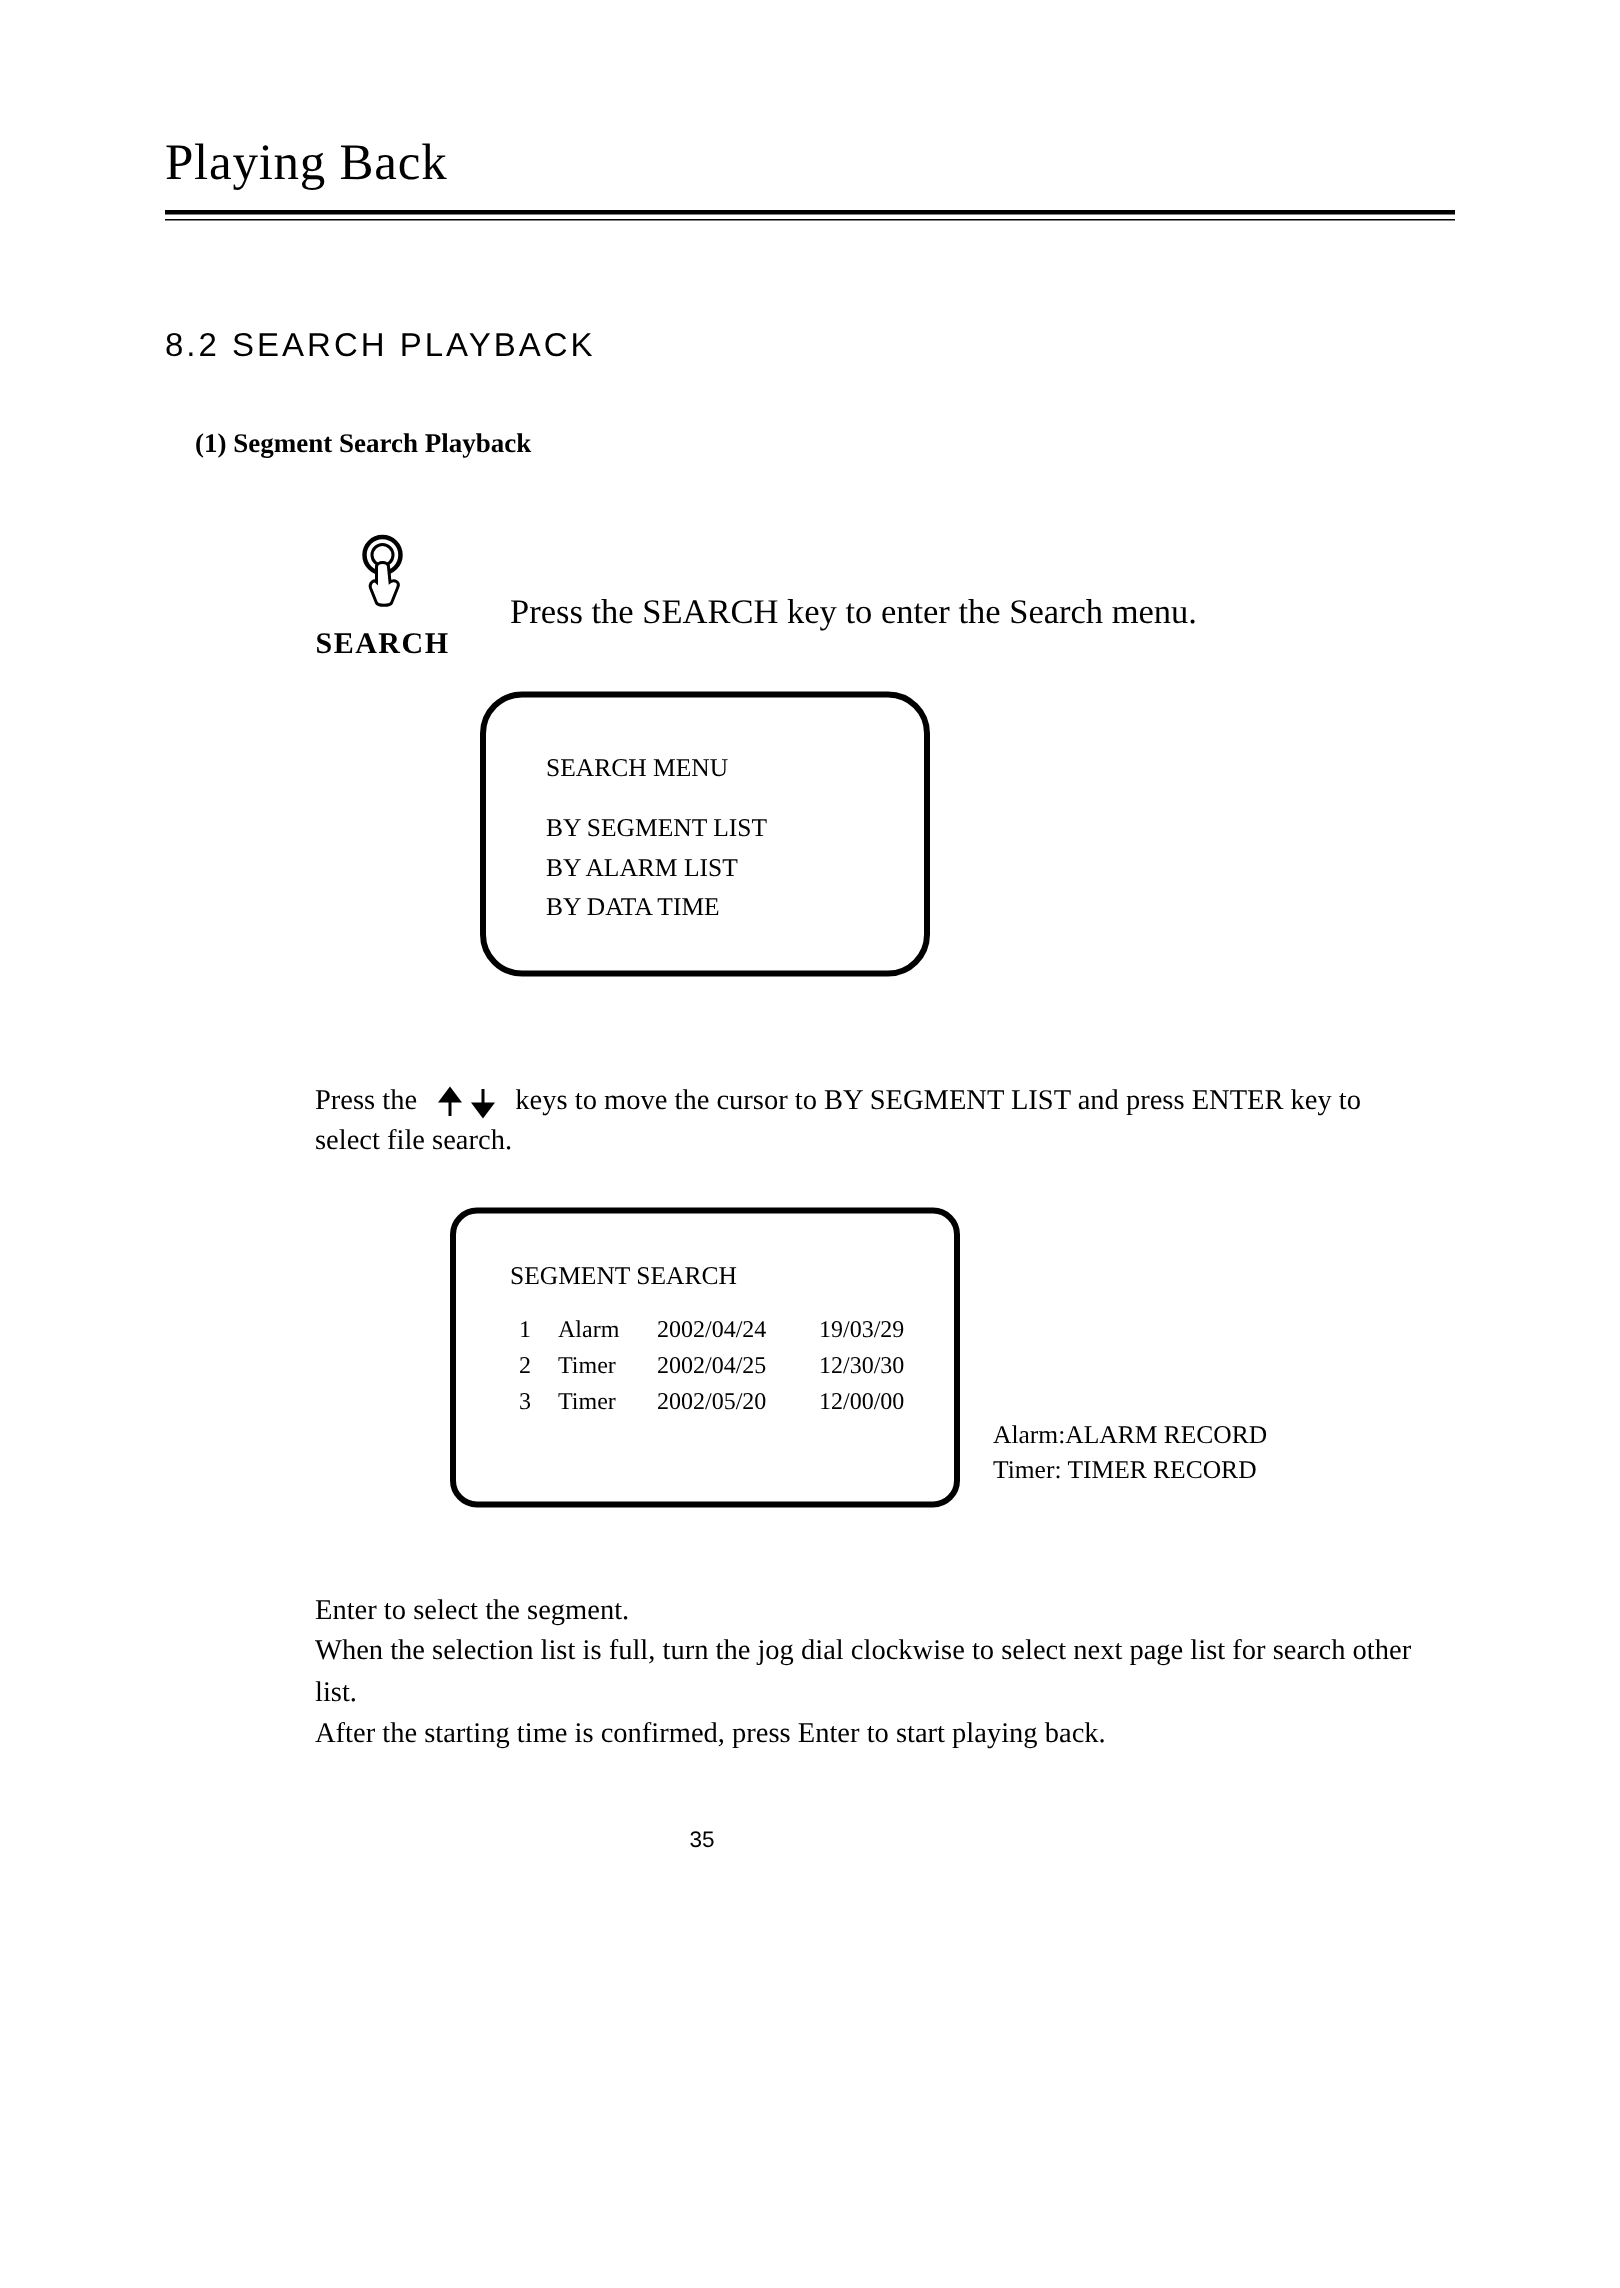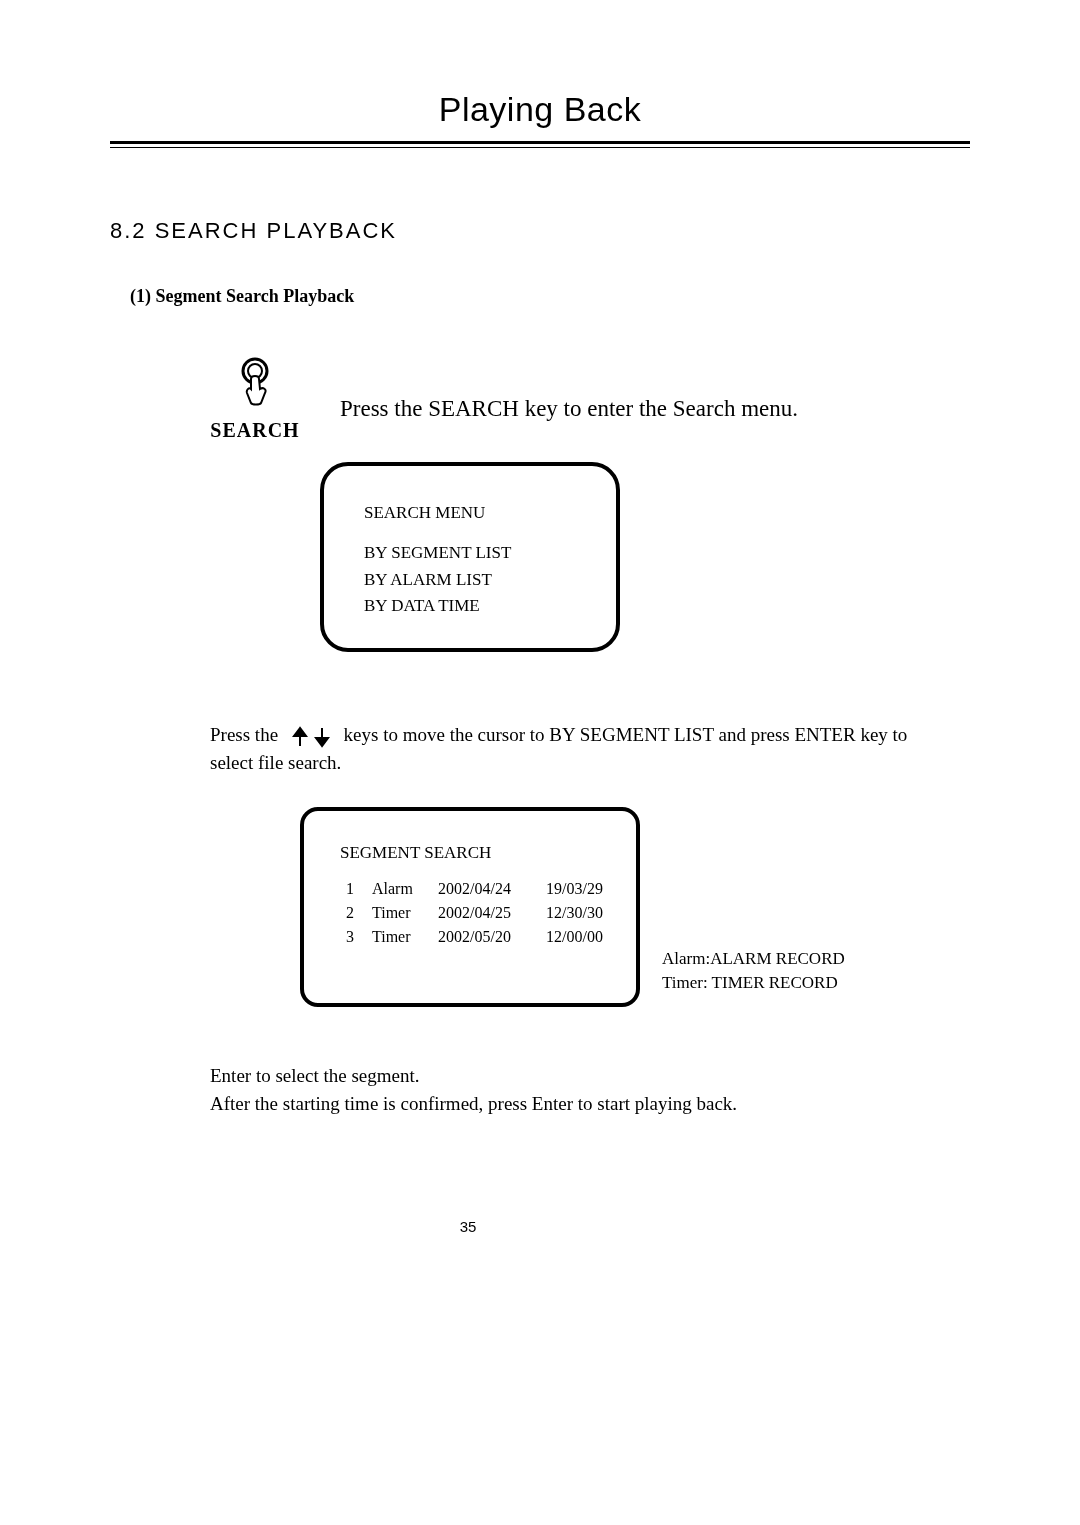--- a/index.html
+++ b/index.html
@@ -1,18 +1,18 @@
 <!DOCTYPE html>
 <html><head>
 <meta charset="utf-8">
 <style>
   * { box-sizing: border-box; margin: 0; padding: 0; }
   html, body { width: 1080px; height: 1525px; background: #fff; font-family: "Times New Roman", Times, serif; color: #000; }
   .page { width: 1080px; height: 1525px; position: relative; padding: 90px 110px 0 110px; }
-  .title { text-align: center; font-size: 34px; font-family: Liberation Sans, sans-serif; letter-spacing: 0.5px; }
+  .title { font-size: 34px; font-family: Liberation Serif, serif; letter-spacing: 0.5px; }
   .title-rule { margin-top: 12px; border-top: 3px solid #000; border-bottom: 1px solid #000; height: 7px; }
   .section-heading { margin-top: 70px; font-family: Arial, Helvetica, sans-serif; font-size: 22px; letter-spacing: 2px; }
   .subheading { margin-top: 42px; margin-left: 20px; font-weight: bold; font-size: 18px; }
   .search-block { margin-top: 50px; margin-left: 100px; display: flex; align-items: flex-end; gap: 40px; }
   .search-icon-col { display: flex; flex-direction: column; align-items: center; width: 90px; }
   .search-label { font-weight: bold; font-size: 20px; margin-top: 6px; letter-spacing: 1px; }
   .search-text { font-size: 23px; margin-bottom: 20px; }
   .menu-box { margin: 20px 0 0 210px; width: 300px; height: 190px; border: 4px solid #000; border-radius: 28px; padding: 34px 0 0 40px; font-size: 17px; line-height: 1.55; }
   .menu-box .menu-title { margin-bottom: 14px; }
   .instr { margin-top: 70px; margin-left: 100px; font-size: 19px; line-height: 1.4; max-width: 780px; }
@@ -100,17 +100,18 @@
       </div>
     </div>
     <div class="legend2">
       <div>Alarm:ALARM RECORD</div>
       <div>Timer: TIMER RECORD</div>
     </div>
   </div>
 
   <div class="para-block">
     <p>Enter to select the segment.</p>
+    <p>When the selection list is full, turn the jog dial  clockwise to select next page list for search other list.</p>
     <p>After the starting time is confirmed, press Enter to start playing back.</p>
   </div>
 
   <div class="page-num">35</div>
 </div>
 
 </body></html>

